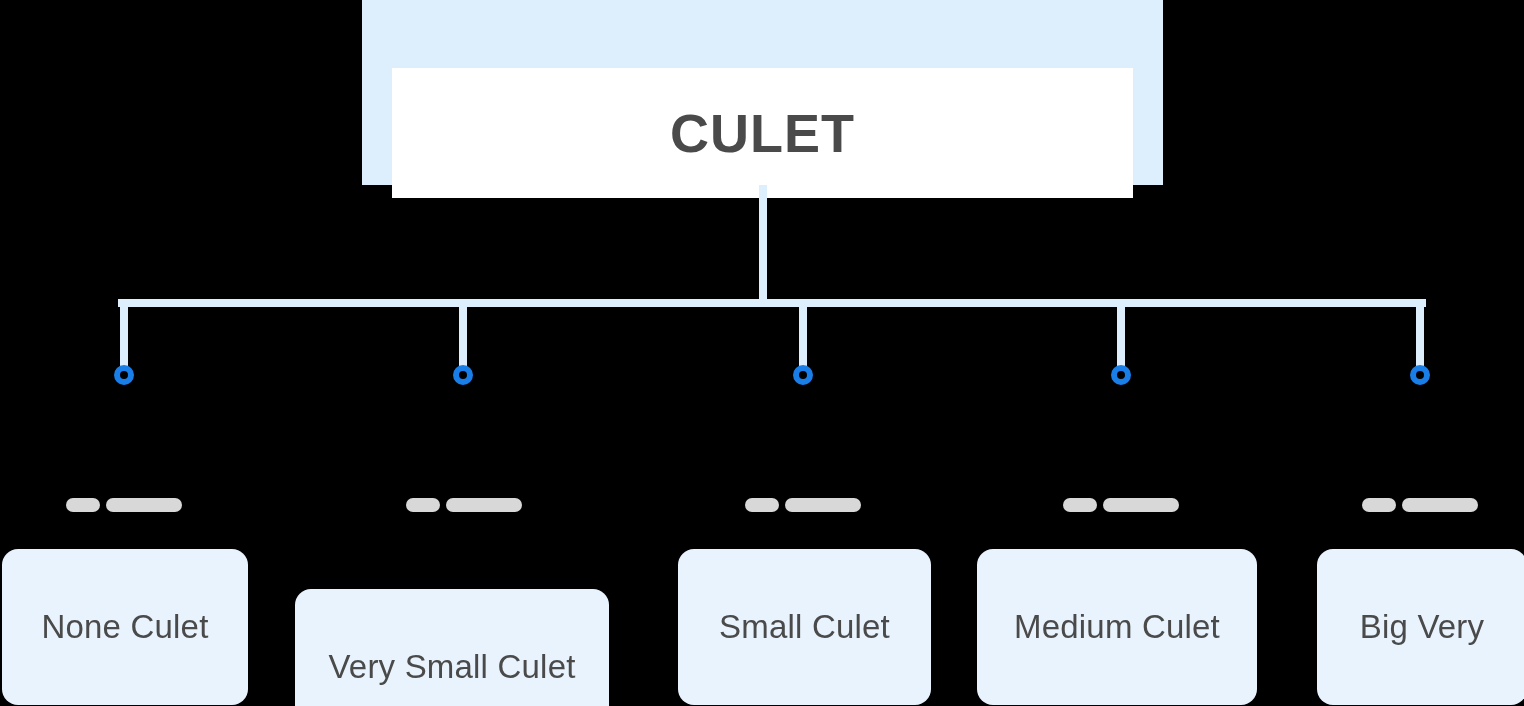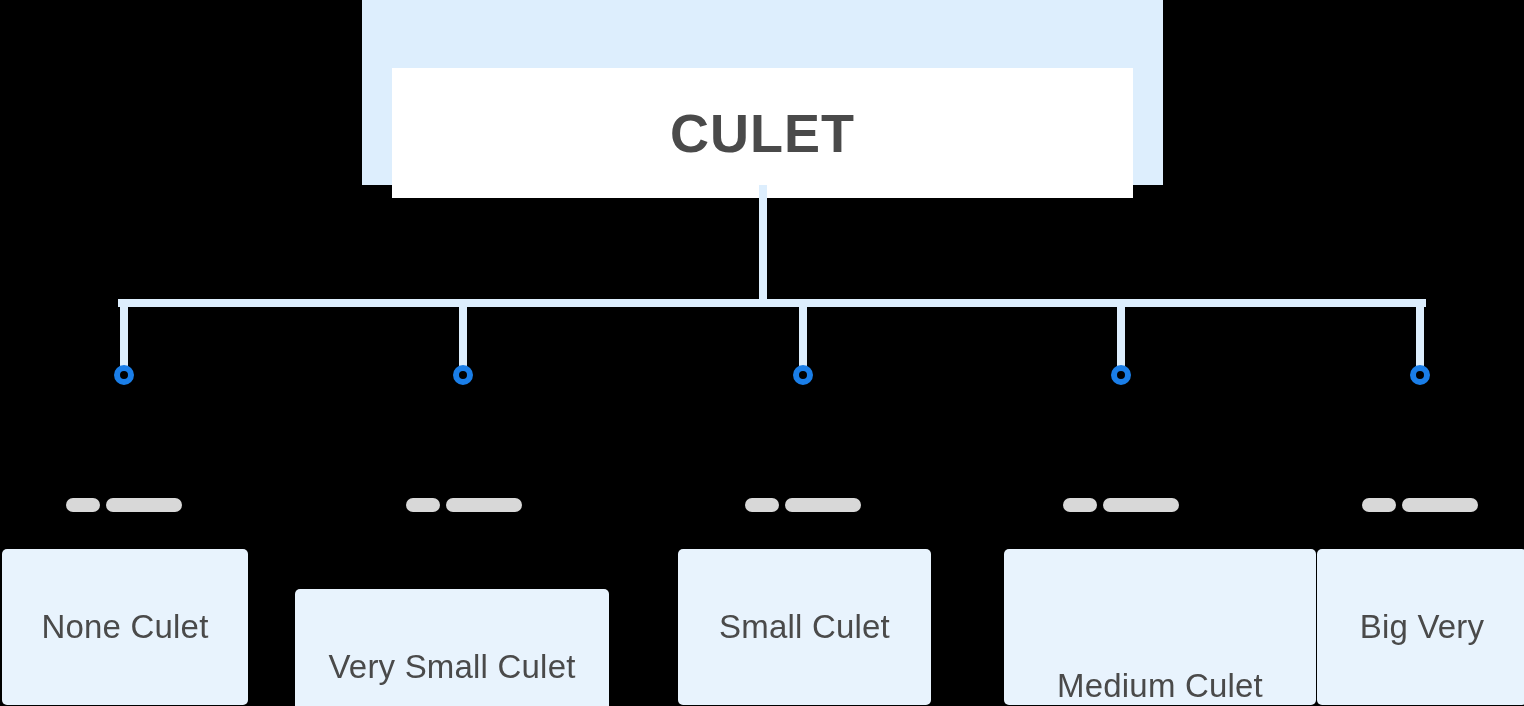--- a/index.html
+++ b/index.html
@@ -105,21 +105,21 @@
   }
   .pill.short { width: 34px; }
   .pill.long  { width: 76px; }
 
   
   .card {
     position: absolute;
     top: 549px;
     height: 156px;
     background: #e8f3fd;
-    border-radius: 5px;
+    border-radius: 16px;
     display: flex;
     align-items: center;
     justify-content: center;
     box-sizing: border-box;
   }
   .card-label {
     font-family: "Liberation Sans", sans-serif;
     font-size: 33px;
     font-weight: normal;
     color: #4a4a4a;
@@ -184,21 +184,21 @@
   <div id="cards">
       <div class="card" style="left: 2px; width: 246px;">
         <span class="card-label">None Culet</span>
       </div>
       <div class="card" style="left: 295px; width: 314px; margin-top: 40px;">
         <span class="card-label">Very Small Culet</span>
       </div>
       <div class="card" style="left: 678px; width: 253px;">
         <span class="card-label">Small Culet</span>
       </div>
-      <div class="card" style="left: 1004px; width: 312px; align-items: flex-end;">
+      <div class="card" style="left: 977px; width: 280px;">
         <span class="card-label">Medium Culet</span>
       </div>
       <div class="card" style="left: 1317px; width: 210px;">
         <span class="card-label">Big Very</span>
       </div>
     </div>
 
 </div>
 
 </body></html>

